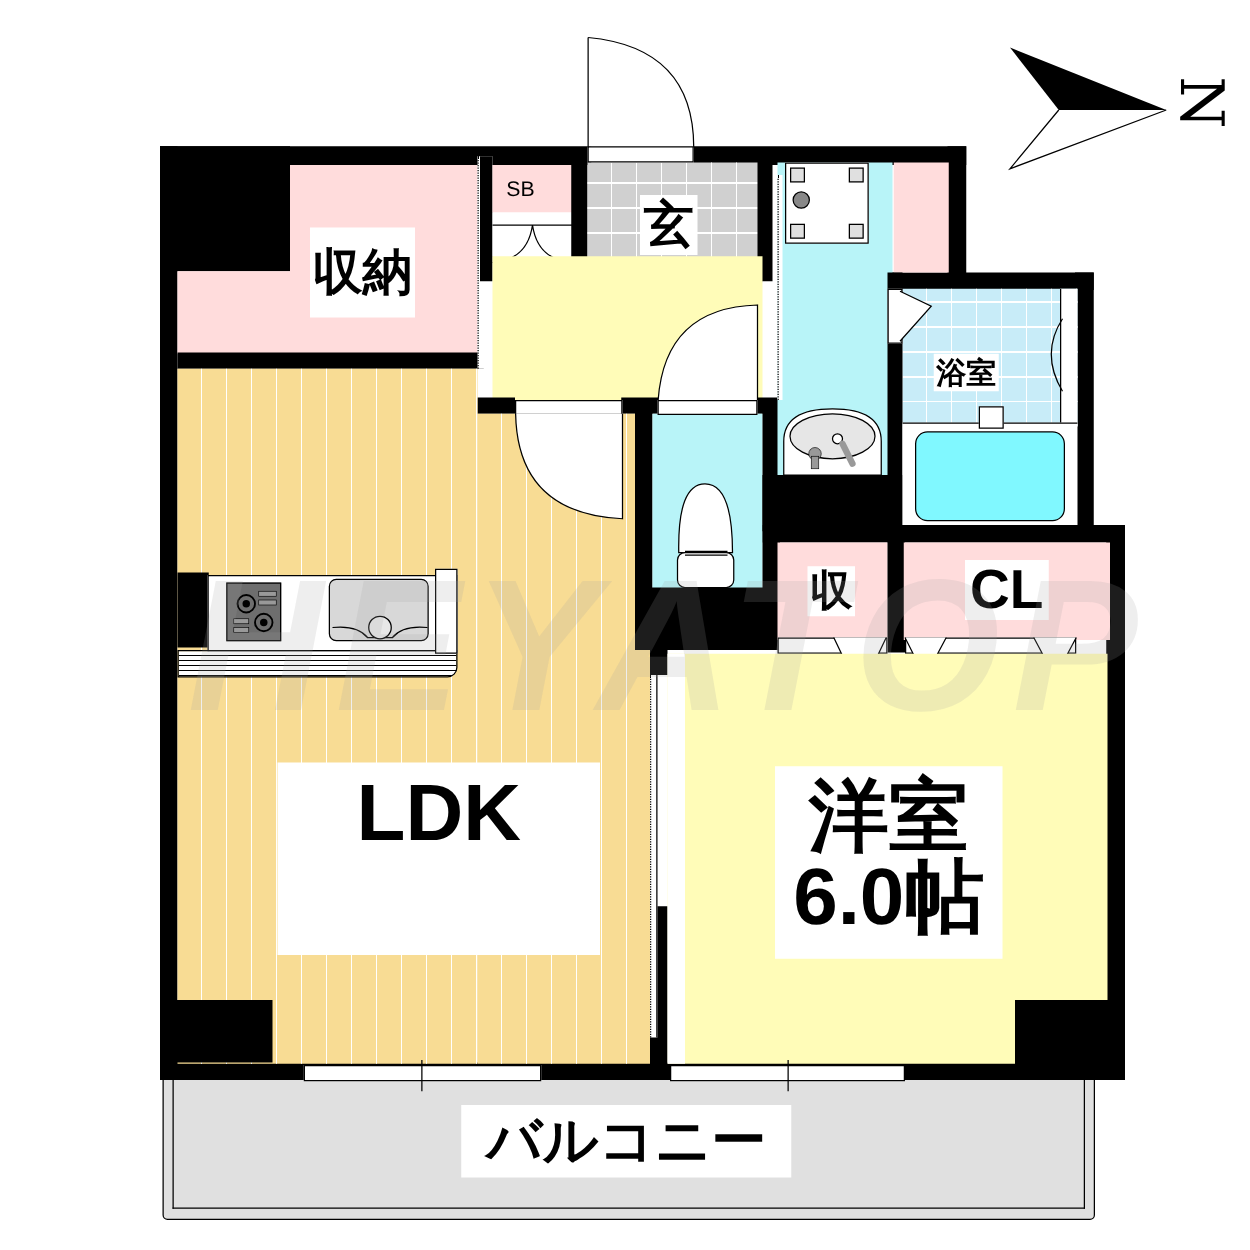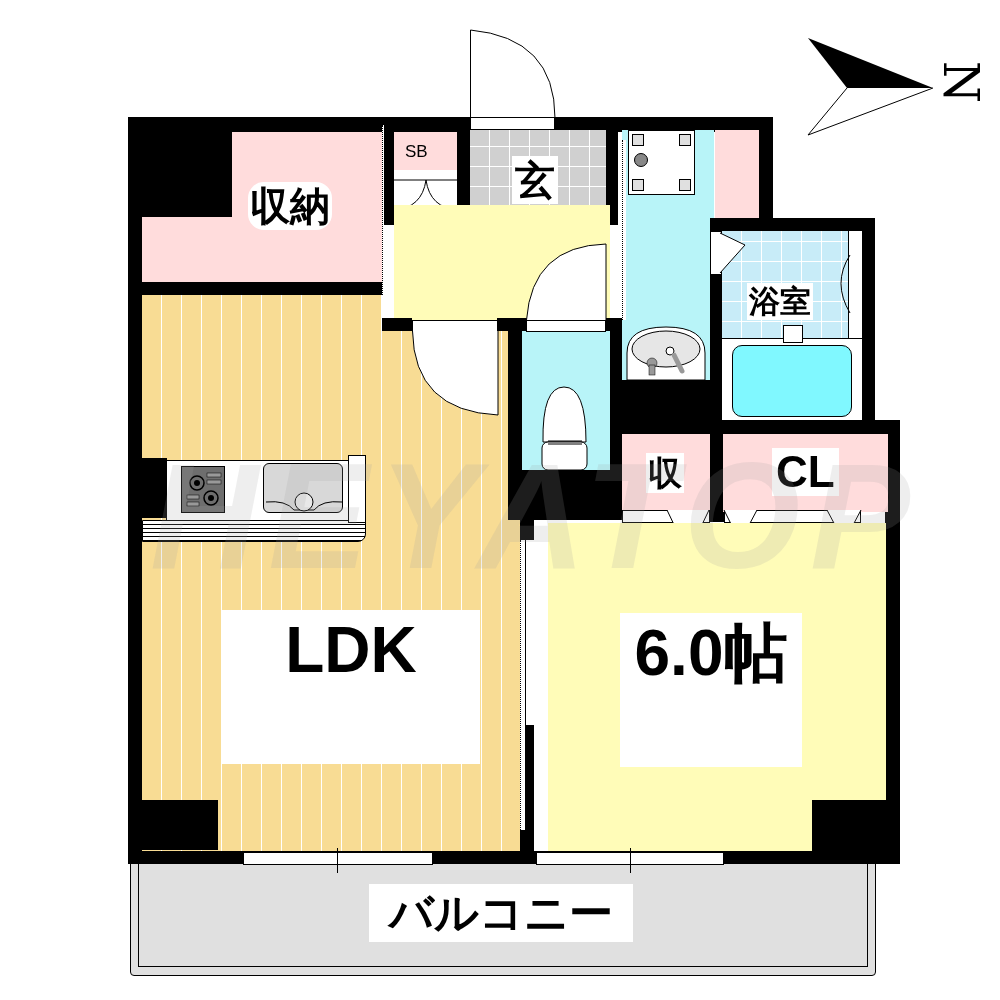--- a/index.html
+++ b/index.html
@@ -46,21 +46,21 @@
 <div class="abs wall" style="left:885px; top:420px; width:15px; height:444px;"></div>
 <div class="abs wall" style="left:610px; top:420px; width:290px; height:14px;"></div>
 <div class="abs wall" style="left:128px; top:117px; width:104px; height:100px;"></div>
 <div class="abs wall" style="left:128px; top:800px; width:90px; height:64px;"></div>
 <div class="abs wall" style="left:812px; top:800px; width:88px; height:64px;"></div>
 
 <div class="abs pink" style="left:232px; top:132px; width:150px; height:86px;"></div>
 <div class="abs pink" style="left:142px; top:217px; width:240px; height:66px;"></div>
 <div class="abs wall" style="left:142px; top:282px; width:245px; height:13px;"></div>
 <div class="abs" style="left:382px; top:125px; width:12px; height:170px; background:#fff; border-left:1px dotted #000;"></div>
-<div class="label big" style="left:248px; top:182px; font-size:40px; padding:4px 2px;border-radius:16px;">収納</div>
+<div class="label big" style="left:248px; top:182px; font-size:40px; padding:16px 2px;">収納</div>
 
 <div class="abs wall" style="left:384px; top:125px; width:10px; height:100px;"></div>
 <div class="abs pink" style="left:394px; top:132px; width:64px; height:38px;"></div>
 <div class="abs" style="left:394px; top:170px; width:64px; height:35px; background:#fff;"></div>
 <svg style="left:394px; top:178px;" width="64" height="35">
   <line x1="0" y1="2" x2="64" y2="2" stroke="#000" stroke-width="1"></line>
   <path d="M0 32 Q28 30 32 2 Q36 30 64 32" fill="none" stroke="#000" stroke-width="1"></path>
 </svg>
 <div class="label" style="left:405px; top:143px; font-size:17px; font-weight:normal; background:transparent; font-family:'Liberation Sans',sans-serif;">SB</div>
 <div class="abs wall" style="left:457px; top:125px; width:13px; height:107px;"></div>
@@ -152,21 +152,21 @@
 <div class="abs tile-blue" style="left:722px; top:231px; width:140px; height:110px;"></div>
 <div class="abs wall" style="left:710px; top:218px; width:12px; height:210px;"></div>
 <div class="abs" style="left:710px; top:231px; width:12px; height:44px; background:#fff; border:1px solid #000;"></div>
 <svg style="left:720px; top:231px;" width="50" height="44">
   <polyline points="0,2 25,14 0,42" fill="#fff" stroke="#000" stroke-width="1"></polyline>
 </svg>
 <div class="abs" style="left:848px; top:231px; width:14px; height:110px; background:#fff; border-left:1px solid #000;"></div>
 <svg style="left:836px; top:255px;" width="16" height="60">
   <path d="M14 0 Q-4 28 14 58" fill="none" stroke="#000" stroke-width="1"></path>
 </svg>
-<div class="label" style="left:747px; top:283px; font-size:31px; padding:3px 2px;">浴室</div>
+<div class="label" style="left:747px; top:283px; font-size:24px; padding:3px 2px;">浴室</div>
 <div class="abs" style="left:722px; top:338px; width:140px; height:82px; background:#fff; border-top:1px solid #000;"></div>
 <div class="abs" style="left:783px; top:325px; width:20px; height:18px; background:#fff; border:1px solid #000;"></div>
 <div class="abs" style="left:732px; top:345px; width:120px; height:72px; background:#80f8ff; border:1px solid #000; border-radius:10px;"></div>
 
 <div class="abs pink" style="left:622px; top:434px; width:88px; height:78px;"></div>
 <div class="abs wall" style="left:710px; top:425px; width:14px; height:97px;"></div>
 <div class="abs pink" style="left:723px; top:434px; width:165px; height:78px;"></div>
 <div class="label" style="left:646px; top:453px; font-size:34px; padding:3px 2px;">収</div>
 <div class="label big" style="left:772px; top:448px; font-size:44px; padding:2px 4px;">CL</div>
 <div class="abs" style="left:622px; top:510px; width:88px; height:13px; background:#fff; border:1px solid #000;"></div>
@@ -177,20 +177,21 @@
   <polyline points="205,0 222,32 239,0" fill="#fff" stroke="#000" stroke-width="1"></polyline>
 </svg>
 
 <div class="abs yellow" style="left:534px; top:523px; width:352px; height:328px;"></div>
 <div class="abs wall" style="left:520px; top:520px; width:14px; height:20px;"></div>
 <div class="abs wall" style="left:520px; top:725px; width:14px; height:130px;"></div>
 <div class="abs" style="left:520px; top:540px; width:6px; height:290px; background:#fff; border-left:1px dotted #000; border-right:1px solid #000;"></div>
 <div class="abs" style="left:534px; top:523px; width:14px; height:328px; background:#fff;"></div>
 <div class="abs wall" style="left:812px; top:800px; width:88px; height:64px;"></div>
 <div class="label big" style="left:620px; top:613px; width:182px; height:146px; font-size:64px; line-height:64px; padding-top:8px;">
+  <div style="font-family:'DejaVu Sans',sans-serif;">洋室</div>
   <div>6.0帖</div>
 </div>
 
 <div class="abs window" style="left:243px; top:852px; width:190px; height:13px;"></div>
 <div class="abs" style="left:337px; top:848px; width:1px; height:25px; background:#000;"></div>
 <div class="abs window" style="left:536px; top:852px; width:188px; height:13px;"></div>
 <div class="abs" style="left:630px; top:848px; width:1px; height:25px; background:#000;"></div>
 
 <div class="label" style="left:369px; top:884px; width:264px; height:58px; font-size:44px; line-height:58px; padding:0;">バルコニー</div>
 

